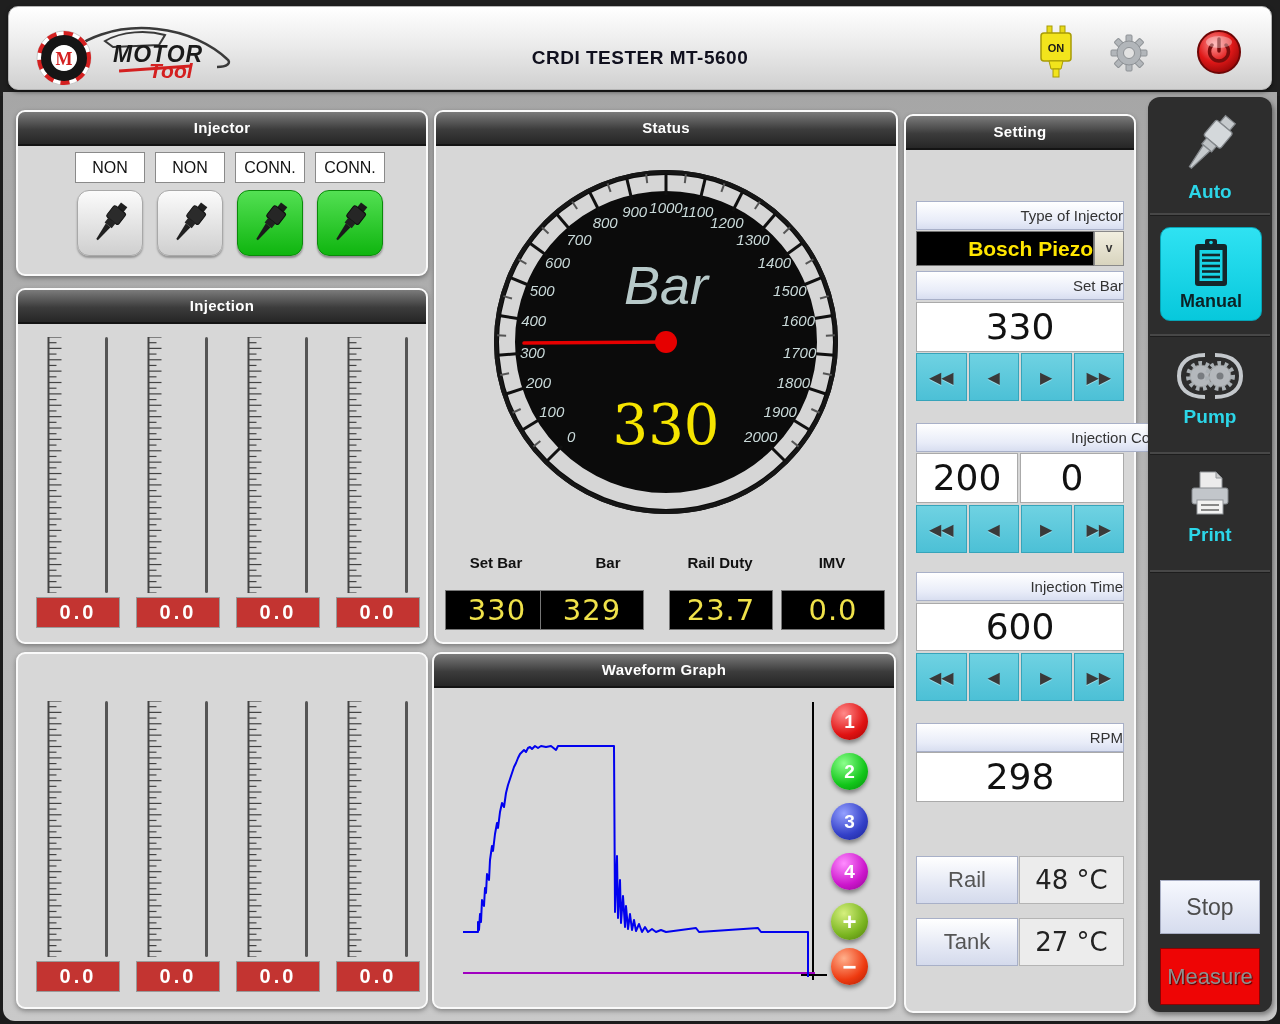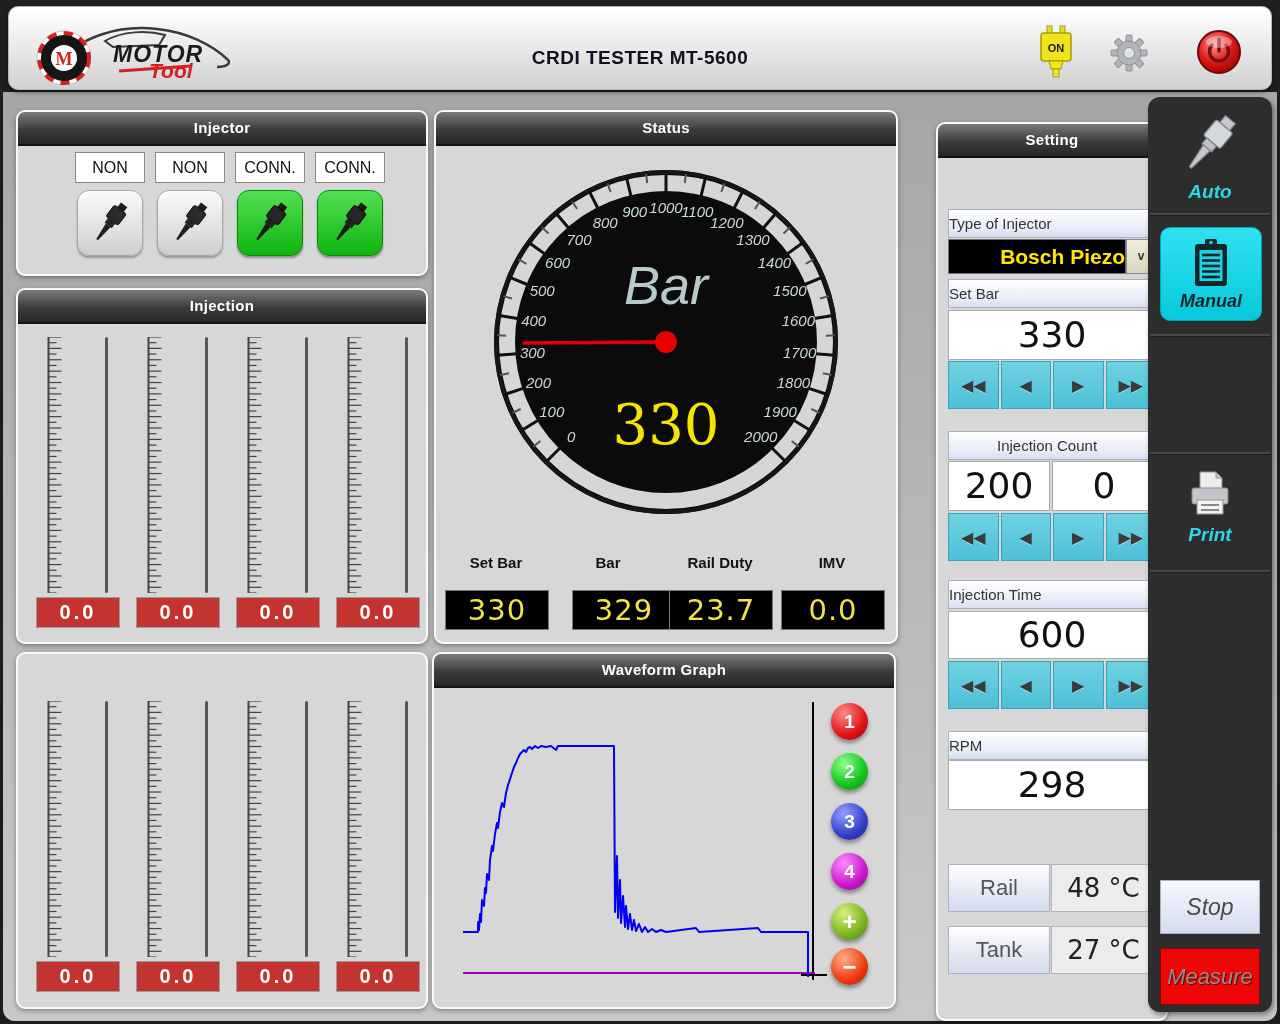--- a/index.html
+++ b/index.html
@@ -34,30 +34,30 @@
   
   .wave-plot{position:absolute;left:8px;top:40px;}
   .chan-btn{position:absolute;left:397px;width:37px;height:37px;border-radius:50%;color:#fff;font-weight:bold;font-size:19px;display:flex;align-items:center;justify-content:center;box-shadow:0 3px 4px rgba(0,0,0,.4);cursor:pointer;}
   .c1{background:radial-gradient(circle at 35% 28%,#ff8a8a,#e01212 60%,#9c0606);}
   .c2{background:radial-gradient(circle at 35% 28%,#8cff8c,#12c61a 60%,#078a0c);}
   .c3{background:radial-gradient(circle at 35% 28%,#94a0ff,#3340c8 60%,#1a2390);}
   .c4{background:radial-gradient(circle at 35% 28%,#ff8cff,#cc16cc 60%,#8e0a8e);}
   .c5{background:radial-gradient(circle at 35% 28%,#d6f07e,#7ab520 60%,#4d7a0c);font-size:24px;}
   .c6{background:radial-gradient(circle at 35% 28%,#ffb08c,#ee3a10 60%,#a81c04);font-size:24px;}
   
-  .set-label{position:absolute;left:10px;width:206px;height:27px;background:linear-gradient(#ffffff,#e8ecf8 70%,#d8def0);border:1px solid #a8b0c8;text-align:left;line-height:27px;font-size:15px;color:#333;}
+  .set-label{position:absolute;left:10px;width:206px;height:27px;background:linear-gradient(#ffffff,#e8ecf8 70%,#d8def0);border:1px solid #a8b0c8;text-align:right;line-height:27px;font-size:15px;color:#333;}
   .white-box{position:absolute;background:#fff;border:1px solid #aaa;text-align:center;color:#111;font-family:"DejaVu Sans",sans-serif;}
   .stepper{position:absolute;left:10px;width:208px;height:48px;display:flex;gap:2px;}
   .step-btn{flex:1;background:linear-gradient(#6fd2e2,#4cc0d6);border:1px solid #36a4ba;color:#3a3a3a;font-size:16px;display:flex;align-items:center;justify-content:center;text-shadow:0 1px 0 rgba(255,255,255,.4);cursor:pointer;}
   .combo-box{position:absolute;left:10px;width:176px;height:33px;background:#000;border:1px solid #737373;color:#ffe600;font-weight:bold;font-size:21px;text-align:right;line-height:33px;cursor:pointer;}
   .combo-arrow{position:absolute;left:188px;width:28px;height:33px;background:linear-gradient(#f2efe0,#d8d4be);border:1px solid #8a8a8a;text-align:center;line-height:33px;font-size:12px;font-weight:bold;color:#333;cursor:pointer;}
   .temp-label{position:absolute;left:10px;width:100px;height:46px;background:linear-gradient(#ffffff,#e4e8f4 60%,#d4daec);border:1px solid #a8b0c8;color:#555;font-size:22px;text-align:center;line-height:46px;}
   .temp-value{position:absolute;left:113px;width:103px;height:46px;background:#ececec;border:1px solid #b4b4b4;color:#222;font-size:26px;text-align:center;line-height:46px;font-family:"DejaVu Sans",sans-serif;}
   
-  .sidebar{position:absolute;left:1148px;top:97px;width:124px;height:915px;background:#2d2d2d;border-radius:12px;box-shadow:2px 3px 5px rgba(0,0,0,.4);font-style:italic;}
+  .sidebar{position:absolute;left:1148px;top:97px;width:124px;height:915px;background:#2d2d2d;border-radius:12px;box-shadow:2px 3px 5px rgba(0,0,0,.4);}
   .side-item{position:absolute;left:0;width:124px;text-align:center;cursor:pointer;}
   .side-label{color:#2cd6e8;font-weight:bold;font-size:19px;}
   .side-sep{position:absolute;left:2px;width:120px;height:2px;background:#474747;border-bottom:1px solid #1d1d1d;}
   .manual-btn{position:absolute;left:12px;top:130px;width:100px;height:92px;background:linear-gradient(#2fe2f2,#07c8dc);border-radius:10px;border:1px solid #06a4b6;display:flex;flex-direction:column;align-items:center;justify-content:center;gap:2px;cursor:pointer;}
   .manual-label{color:#0c2226;font-weight:bold;font-size:18px;}
   .stop-btn{position:absolute;left:12px;top:783px;width:98px;height:52px;background:linear-gradient(#f6f8fe,#d6dcee);border:1px solid #a8aec4;color:#4c4c4c;font-size:23px;display:flex;align-items:center;justify-content:center;cursor:pointer;}
   .measure-btn{position:absolute;left:12px;top:851px;width:98px;height:55px;background:#ee0505;border:1px solid #8a0303;color:#8f8f8f;font-size:22px;display:flex;align-items:center;justify-content:center;text-shadow:1px 1px 1px #550000;cursor:pointer;}
 </style>
 </head>
 <body>
@@ -683,42 +683,42 @@
         <text x="230" y="160" text-anchor="middle" font-size="54" font-style="italic" fill="#b7c9c9" font-family="Liberation Sans, sans-serif">Bar</text>
         <text x="230" y="300" text-anchor="middle" font-size="56" fill="#f5e400" font-family="DejaVu Serif, serif">330</text>
         <line x1="230" y1="198" x2="88.00437961443987" y2="199.11525392619697" stroke="#e60000" stroke-width="3.5" stroke-linecap="round"></line>
         <circle cx="230" cy="198" r="11" fill="#e60000"></circle>
       </svg>
     <div class="ro-label" style="left:10px;">Set Bar</div>
     <div class="ro-label" style="left:122px;">Bar</div>
     <div class="ro-label" style="left:234px;">Rail Duty</div>
     <div class="ro-label" style="left:346px;">IMV</div>
     <div class="lcd" style="left:9px;">330</div>
-    <div class="lcd" style="left:136px;">329</div>
+    <div class="lcd" style="left:104px;">329</div>
     <div class="lcd" style="left:233px;">23.7</div>
     <div class="lcd" style="left:345px;">0.0</div>
   </div>
 
   <div class="panel" style="left:432px;top:652px;width:460px;height:353px;">
     <div class="panel-hd">Waveform Graph</div>
     <svg class="wave-plot" width="390" height="300" viewBox="0 0 390 300">
       <line x1="371" y1="8" x2="371" y2="286" stroke="#000" stroke-width="2"></line>
       <line x1="359" y1="281" x2="385" y2="281" stroke="#000" stroke-width="2"></line>
       <line id="wave-baseline" x1="21" y1="279" x2="373" y2="279" stroke-width="2" stroke="#a000c0"></line>
       <polyline id="wave-trace" fill="none" stroke-width="2" stroke-linejoin="round" points="21,238 36,238 36,228 37,236 38,220 39,228 40,206 42,212 43,194 44,199 45,180 47,186 48,166 50,152 51,157 53,140 55,129 56,134 58,118 60,109 62,113 64,99 66,91 68,85 70,79 72,73 74,69 76,64 78,60 80,58 82,56 84,58 86,54 88,53 90,55 93,52 96,54 99,52 104,53 109,52 114,56 116,52 120,52 171,52 172,52 173,218 175,162 176,224 178,186 179,229 181,202 183,233 184,212 186,235 188,220 190,236 192,226 194,237 197,230 200,238 203,233 206,238 210,235 214,238 219,236 224,238 254,234 257,238 316,234 319,238 366,238 366,283" stroke="#0202ee"></polyline>
     </svg>
     <div class="chan-btn c1" style="top:49px;">1</div>
     <div class="chan-btn c2" style="top:99px;">2</div>
     <div class="chan-btn c3" style="top:149px;">3</div>
     <div class="chan-btn c4" style="top:199px;">4</div>
     <div class="chan-btn c5" style="top:249px;">+</div>
     <div class="chan-btn c6" style="top:294px;">−</div>
   </div>
 
-  <div class="panel" style="left:904px;top:122px;width:228px;height:895px;margin-left:32px;">
+  <div class="panel" style="left:904px;top:114px;width:228px;height:895px;">
     <div class="panel-hd">Setting</div>
 
     <div class="set-label" style="top:85px;">Type of Injector</div>
     <div class="combo-box" style="top:115px;">Bosch Piezo</div>
     <div class="combo-arrow" style="top:115px;">v</div>
 
     <div class="set-label" style="top:155px;">Set Bar</div>
     <div class="white-box" style="left:10px;top:186px;width:206px;height:48px;font-size:36px;line-height:48px;">330</div>
     <div class="stepper" style="top:237px;">
       <div class="step-btn">◀◀</div>
@@ -780,20 +780,33 @@
             <line x1="14" y1="23.5" x2="32" y2="23.5"></line>
           <line x1="14" y1="29" x2="32" y2="29"></line>
             <line x1="14" y1="34.5" x2="32" y2="34.5"></line>
           <line x1="14" y1="40" x2="32" y2="40"></line>
         </g>
       </svg>
       <div class="manual-label">Manual</div>
     </div>
     <div class="side-sep" style="top:237px;"></div>
 
+    <div class="side-item" style="top:253px;">
+      <svg width="70" height="52" viewBox="0 0 70 52">
+        <path d="M30 5 C 12 5, 4 14, 4 26 C 4 38, 12 47, 30 47" fill="none" stroke="#c4c8cc" stroke-width="4"></path>
+        <path d="M40 5 C 58 5, 66 14, 66 26 C 66 38, 58 47, 40 47" fill="none" stroke="#c4c8cc" stroke-width="4"></path>
+        <circle cx="26" cy="26" r="11" fill="#b4b8bc" stroke="#888"></circle>
+        <circle cx="26" cy="26" r="12.5" fill="none" stroke="#aab0b4" stroke-width="5" stroke-dasharray="3.5 3.5"></circle>
+        <circle cx="26" cy="26" r="3.5" fill="#787c80"></circle>
+        <circle cx="45" cy="26" r="11" fill="#b4b8bc" stroke="#888"></circle>
+        <circle cx="45" cy="26" r="12.5" fill="none" stroke="#aab0b4" stroke-width="5" stroke-dasharray="3.5 3.5"></circle>
+        <circle cx="45" cy="26" r="3.5" fill="#787c80"></circle>
+      </svg>
+      <div class="side-label">Pump</div>
+    </div>
     <div class="side-sep" style="top:355px;"></div>
 
     <div class="side-item" style="top:371px;">
       <svg width="56" height="52" viewBox="0 0 56 52">
         <polygon points="18,4 34,4 40,10 40,22 18,22" fill="#ececec" stroke="#909498"></polygon>
         <polygon points="34,4 34,10 40,10" fill="#c8c8c8" stroke="#909498"></polygon>
         <rect x="10" y="20" width="36" height="16" rx="2" fill="#c2c6ca" stroke="#84888c"></rect>
         <rect x="15" y="32" width="26" height="14" fill="#f2f2f2" stroke="#909498"></rect>
         <line x1="19" y1="37" x2="37" y2="37" stroke="#888" stroke-width="2"></line>
         <line x1="19" y1="42" x2="37" y2="42" stroke="#888" stroke-width="2"></line>

